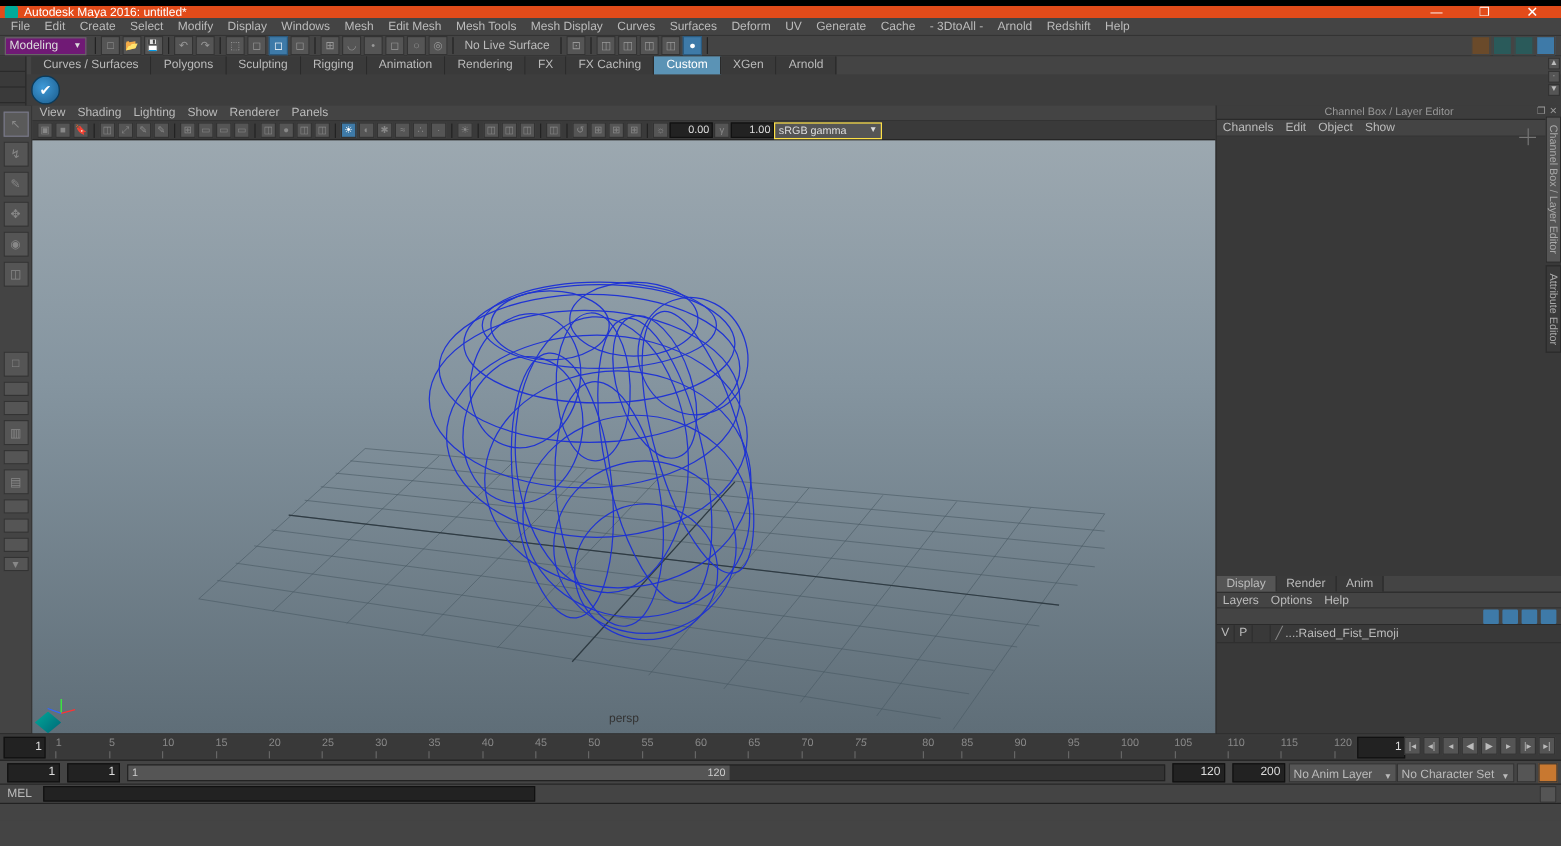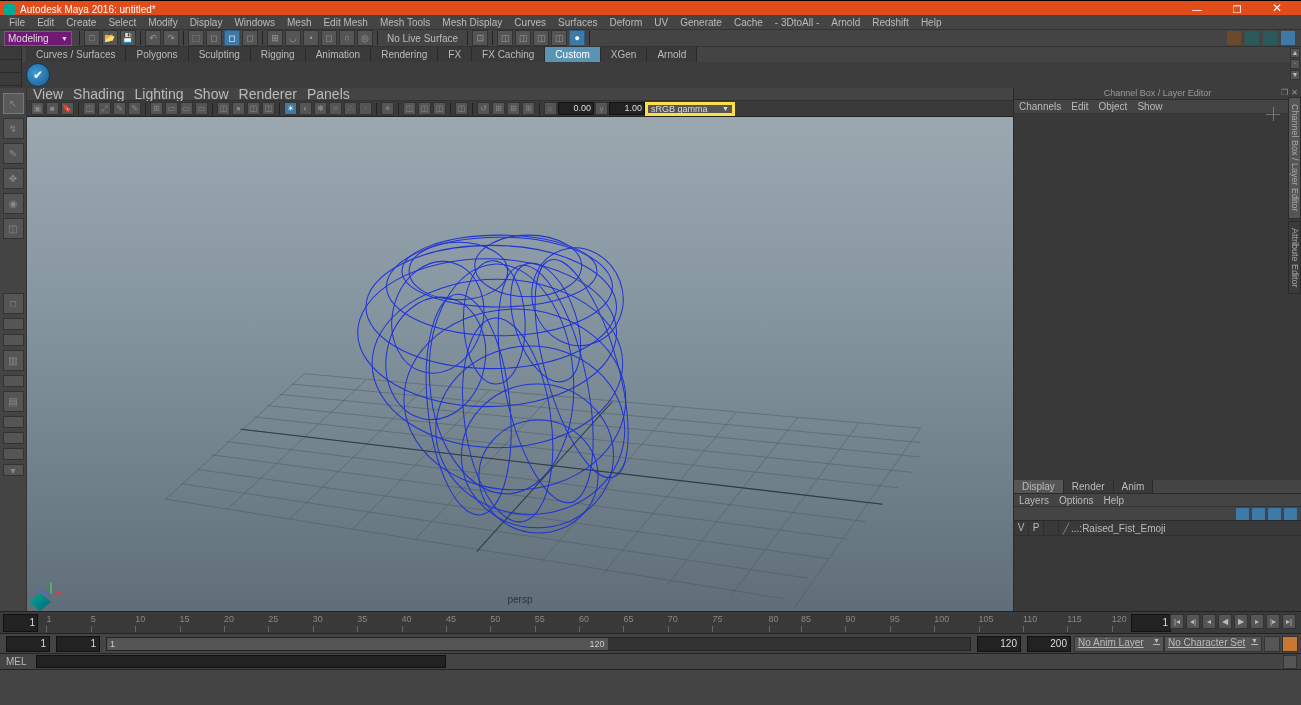--- a/index.html
+++ b/index.html
@@ -1,19 +1,19 @@
 <!DOCTYPE html>
 <html><head>
 <meta charset="utf-8">
 <style>
 * { margin: 0; padding: 0; box-sizing: border-box; font-family: "Segoe UI", Tahoma, sans-serif; }
 body { width: 1301px; height: 705px; background: #444444; color: #bbbbbb; font-size: 11px; overflow: hidden; position: relative; }
 
 
-.titlebar { height: 15px; background: #e24b1a; display: flex; align-items: flex-end; padding: 0 4px; color: #fff; font-size: 10px; border-top: 1px solid #000000; }
+.titlebar { height: 15px; background: #e24b1a; display: flex; align-items: center; padding: 0 4px; color: #fff; font-size: 10px; border-top: 5px solid #000000; }
 .titlebar .app-icon { width: 11px; height: 11px; background: #0a9; border-radius: 2px; margin-right: 5px; display: inline-block; }
 .titlebar .title { flex: 1; }
 .titlebar .win-btn { width: 40px; text-align: center; color: #fff; font-size: 10px; cursor: pointer; }
 .titlebar .close-x { font-size: 12px; }
 
 
 .menubar { height: 14px; background: #444444; display: flex; align-items: center; padding: 0 3px; font-size: 10px; position: relative; }
 .menubar .mitem { padding: 0 6px; cursor: pointer; color: #bbbbbb; }
 
 
@@ -47,28 +47,28 @@
 .main { display: flex; height: 523px; }
 
 .left-tools { width: 27px; background: #444444; border-right: 1px solid #333; display: flex; flex-direction: column; align-items: center; padding-top: 3px; }
 .left-tools .lt { width: 21px; height: 21px; background: #555; border: 1px solid #333; margin: 2px 0; cursor: pointer; position: relative; display:flex; align-items:center; justify-content:center; color:#888; font-size:10px; }
 .left-tools .lt.sel { background: #5a5a5a; border: 1px solid #778; }
 .left-tools .spacer { height: 50px; }
 .left-tools .lt.small { height: 12px; }
 
 
 .center { flex: 1; display: flex; flex-direction: column; background: #444; position: relative; }
-.panel-menu { height: 13px; background: #444; display: flex; align-items: center; font-size: 14px; padding-left: 6px; border-bottom: 1px solid #333; }
+.panel-menu { height: 13px; background: #444; display: flex; align-items: flex-end; font-size: 10px; padding-left: 6px; border-bottom: 1px solid #333; }
 .panel-menu .pmi { margin-right: 10px; cursor: pointer; color: #bbb; }
 .panel-icons { height: 16px; background: #3a3a3a; display: flex; align-items: center; padding: 0 3px; border-bottom: 1px solid #222; }
 .panel-icons .pi { width: 13px; height: 13px; background: #555; border: 1px solid #333; margin: 0 1px; cursor: pointer; font-size:8px; display:flex; align-items:center; justify-content:center; color:#888; }
 .panel-icons .pi.on { background: #3e7aa8; color:#fff; }
 .panel-icons .sep { width: 1px; height: 12px; background: #222; margin: 0 3px; }
 .panel-icons .num { width: 36px; height: 13px; background: #222; border: 1px solid #111; color: #ddd; font-size: 9px; text-align: right; padding-right: 2px; line-height: 11px; }
-.panel-icons .dd { width: 90px; height: 14px; background: #555; border: 3px solid #fde047; color: #ddd; font-size: 9px; padding: 0 3px; display:flex; align-items:center; justify-content:space-between; }
+.panel-icons .dd { width: 90px; height: 14px; background: #555; border: 1px solid #fde047; color: #ddd; font-size: 9px; padding: 0 3px; display:flex; align-items:center; justify-content:space-between; }
 
 .viewport { flex: 1; position: relative; background: linear-gradient(to bottom, #9ca8b0 0%, #8595a0 40%, #5f6e78 100%); overflow: hidden; }
 .viewport svg { position: absolute; inset: 0; }
 
 .cam-label { position: absolute; bottom: 6px; left: 50%; transform: translateX(-50%); color: #333; font-size: 10px; }
 .axis-gizmo { position: absolute; left: 18px; bottom: 10px; width: 24px; height: 24px; }
 .axis-gizmo .ax { position: absolute; width: 12px; height: 1px; left: 6px; bottom: 6px; transform-origin: left center; }
 .axis-gizmo .ax.x { background: #f33; transform: rotate(-15deg); }
 .axis-gizmo .ax.y { background: #3f3; transform: rotate(-90deg); }
 .axis-gizmo .ax.z { background: #36f; transform: rotate(200deg); }
@@ -111,21 +111,21 @@
 .time-ruler .track { flex: 1; position: relative; background: #393939; margin: 2px 0; }
 .time-ruler .tick { position: absolute; top: 0; color: #888; font-size: 9px; }
 .time-ruler .tick::before { content: ''; position: absolute; left: 0; top: 12px; width: 1px; height: 6px; background: #666; }
 .play-ctrls { position: absolute; right: 4px; top: 2px; display: flex; }
 .play-ctrls .pc { width: 14px; height: 15px; background: #555; border: 1px solid #333; margin: 0 1px; cursor: pointer; color: #bbb; font-size: 8px; display: flex; align-items: center; justify-content: center; }
 
 .range-row { height: 20px; display: flex; align-items: center; background: #444; border-bottom: 1px solid #222; padding: 0 3px; }
 .range-row .rbox { width: 44px; height: 16px; background: #222; border: 1px solid #111; color: #ddd; font-size: 10px; text-align: right; padding-right: 3px; margin: 0 3px; line-height: 14px; }
 .range-row .slider { flex: 1; height: 14px; background: #333; border: 1px solid #222; position: relative; margin: 0 3px; }
 .range-row .slider .handle { position: absolute; left: 0; top: 0; width: 58%; height: 100%; background: #555; display: flex; justify-content: space-between; align-items: center; font-size: 9px; padding: 0 3px; color: #ccc; }
-.range-row .dd { width: 90px; height: 16px; background: #555; border: 1px solid #333; color: #bbb; font-size: 10px; padding: 0 3px; display:flex; align-items:flex-start; justify-content:space-between;text-decoration:underline; }
+.range-row .dd { width: 90px; height: 16px; background: #555; border: 1px solid #333; color: #bbb; font-size: 10px; padding: 0 3px; display:flex; align-items:flex-end; justify-content:space-between; }
 .range-row .end-tools { display: flex; align-items: center; }
 .range-row .et { width: 16px; height: 16px; background: #555; border: 1px solid #333; margin-left: 2px; cursor: pointer; }
 .range-row .et.orange { background: #c87830; }
 
 .mel-row { height: 16px; display: flex; align-items: center; background: #444; border-bottom: 1px solid #222; }
 .mel-row .mel-label { width: 30px; padding-left: 6px; font-size: 10px; }
 .mel-row .mel-input { flex: 1; max-width: 410px; height: 13px; background: #222; border: 1px solid #111; margin-left: 6px; }
 .mel-row .script-ic { width: 14px; height: 14px; background: #555; border: 1px solid #333; margin-left: auto; margin-right: 4px; cursor: pointer; }
 
 .help-line { height: 13px; font-size: 10px; padding-left: 18px; line-height: 13px; color: #aaa; background: #3f3f3f; }

